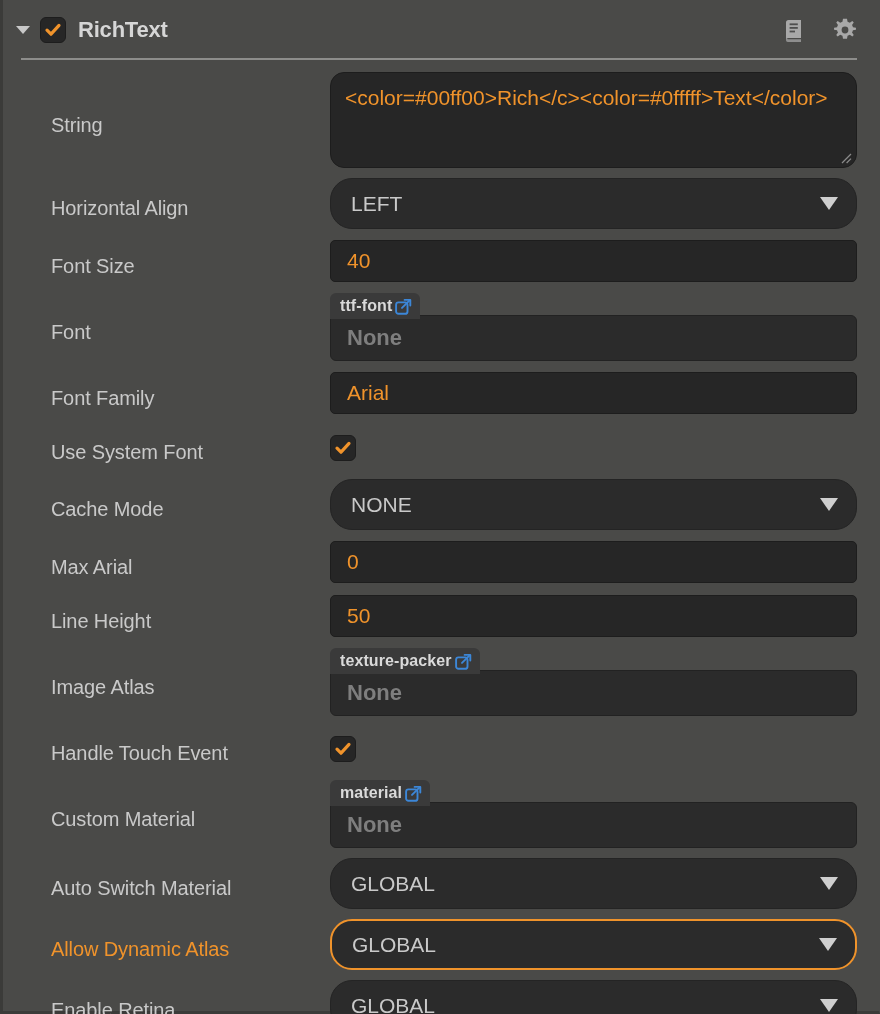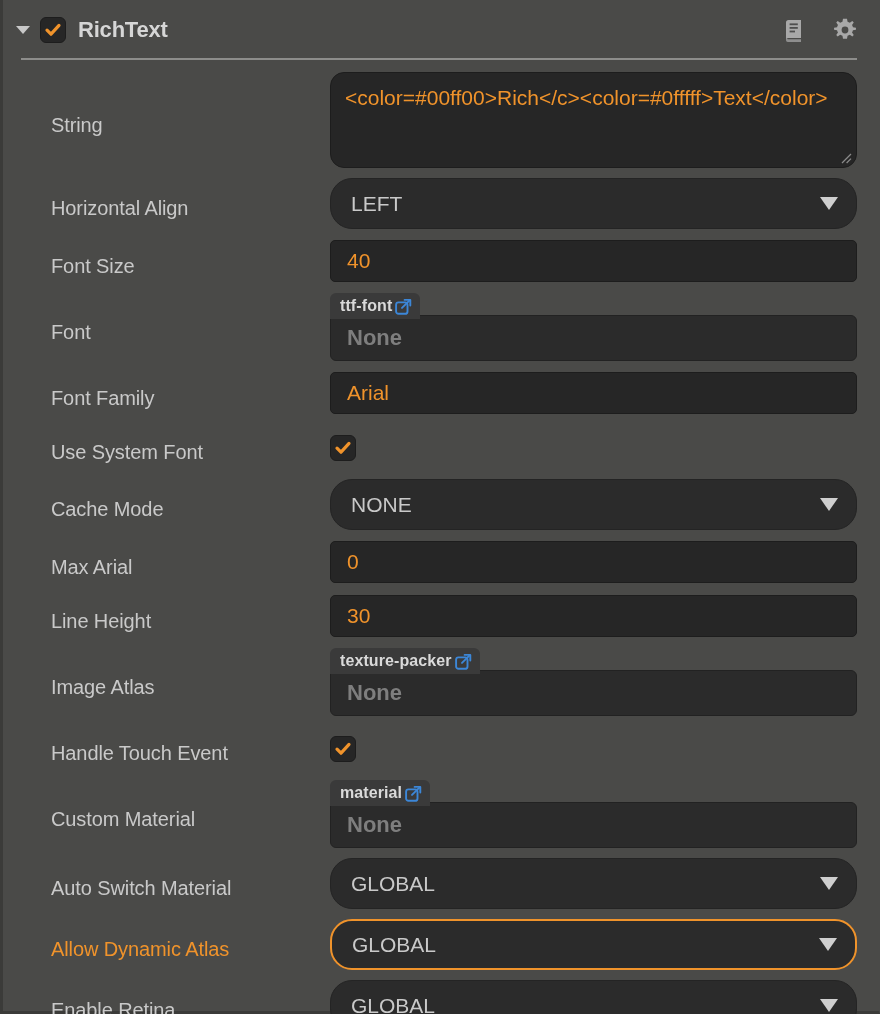--- a/index.html
+++ b/index.html
@@ -340,21 +340,21 @@
         <div class="row-field">
           <div class="input-field">
             <span class="in-value">0</span>
           </div>
         </div>
       </div>
       <div class="row">
         <div class="row-label">Line Height</div>
         <div class="row-field">
           <div class="input-field">
-            <span class="in-value">30</span>
+            <span class="in-value">50</span>
           </div>
         </div>
       </div>
       <div class="row">
         <div class="row-label">Image Atlas</div>
         <div class="row-field">
           <div class="asset-wrap">
             <div class="asset-tab">
               <span class="tab-text">texture-packer</span>
               <svg class="ext-link" width="17" height="17" viewBox="0 0 17 17">

